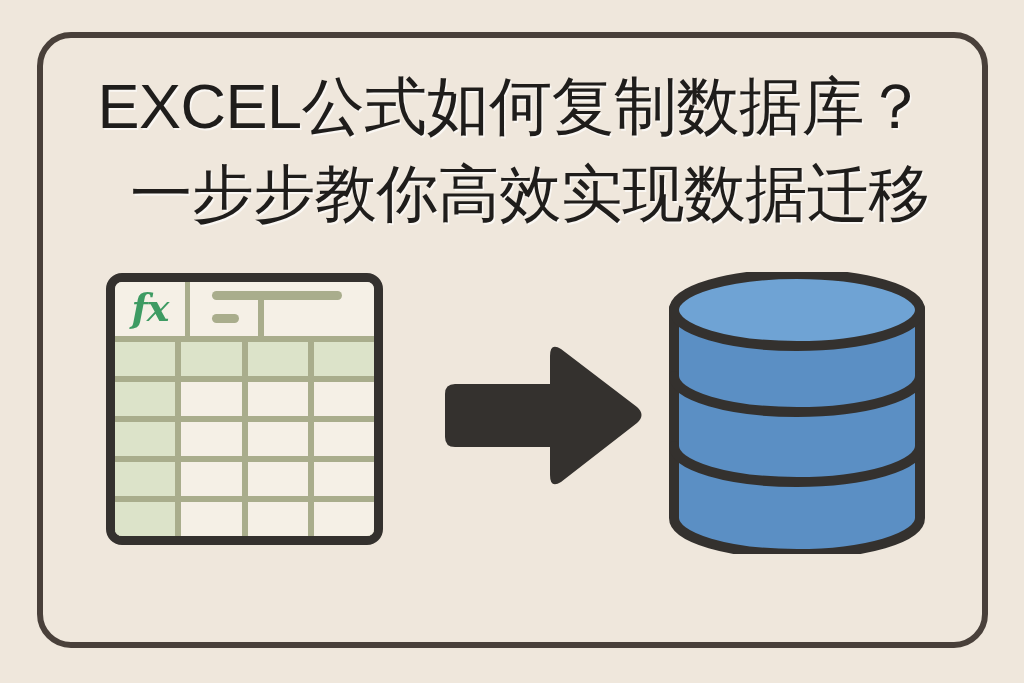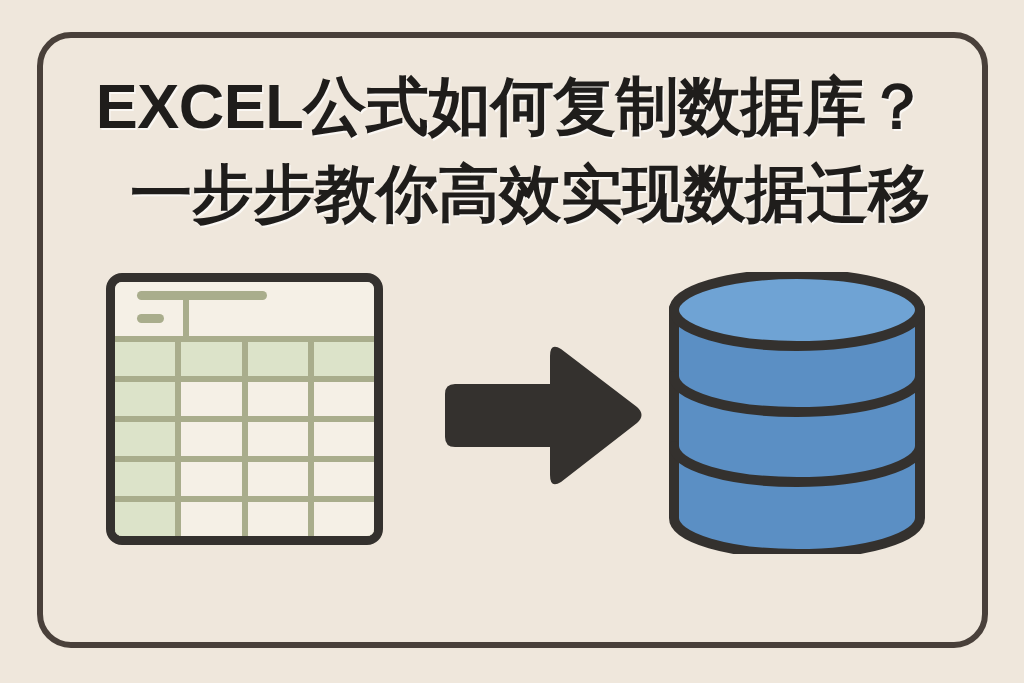--- a/index.html
+++ b/index.html
@@ -39,21 +39,21 @@
     position: absolute;
     left: 0;
     top: 62px;
     width: 1024px;
     text-align: center;
   }
   .title-line {
     display: block;
     color: #1F1D1B;
     font-family: "Liberation Sans", sans-serif;
-    font-weight: bold;
+    font-weight: normal;
     font-size: 63px;
     line-height: 88px;
     letter-spacing: -0.5px;
     white-space: nowrap;
     text-shadow: 1.5px 1.5px 0 rgba(255,255,255,0.65);
   }
   .title-line.l1 { font-size: 63px; }
   .title-line.l2 { font-size: 62px; margin-left: 36px; }
 
   
@@ -179,20 +179,23 @@
 
   <div class="title-block">
     <span class="title-line l1">EXCEL公式如何复制数据库？</span>
     <span class="title-line l2">一步步教你高效实现数据迁移</span>
   </div>
 
   <div class="spreadsheet">
     <div class="sheet-inner">
 
       <div class="formula-row">
+        <div class="fx-cell">
+          <span class="fx-glyph">fx</span>
+        </div>
         <div class="formula-content">
           <div class="bar-long"></div>
           <div class="bar-short"></div>
           <div class="bar-vert"></div>
         </div>
       </div>
 
       <div class="grid">
 
         <div class="cell hdr"></div>

